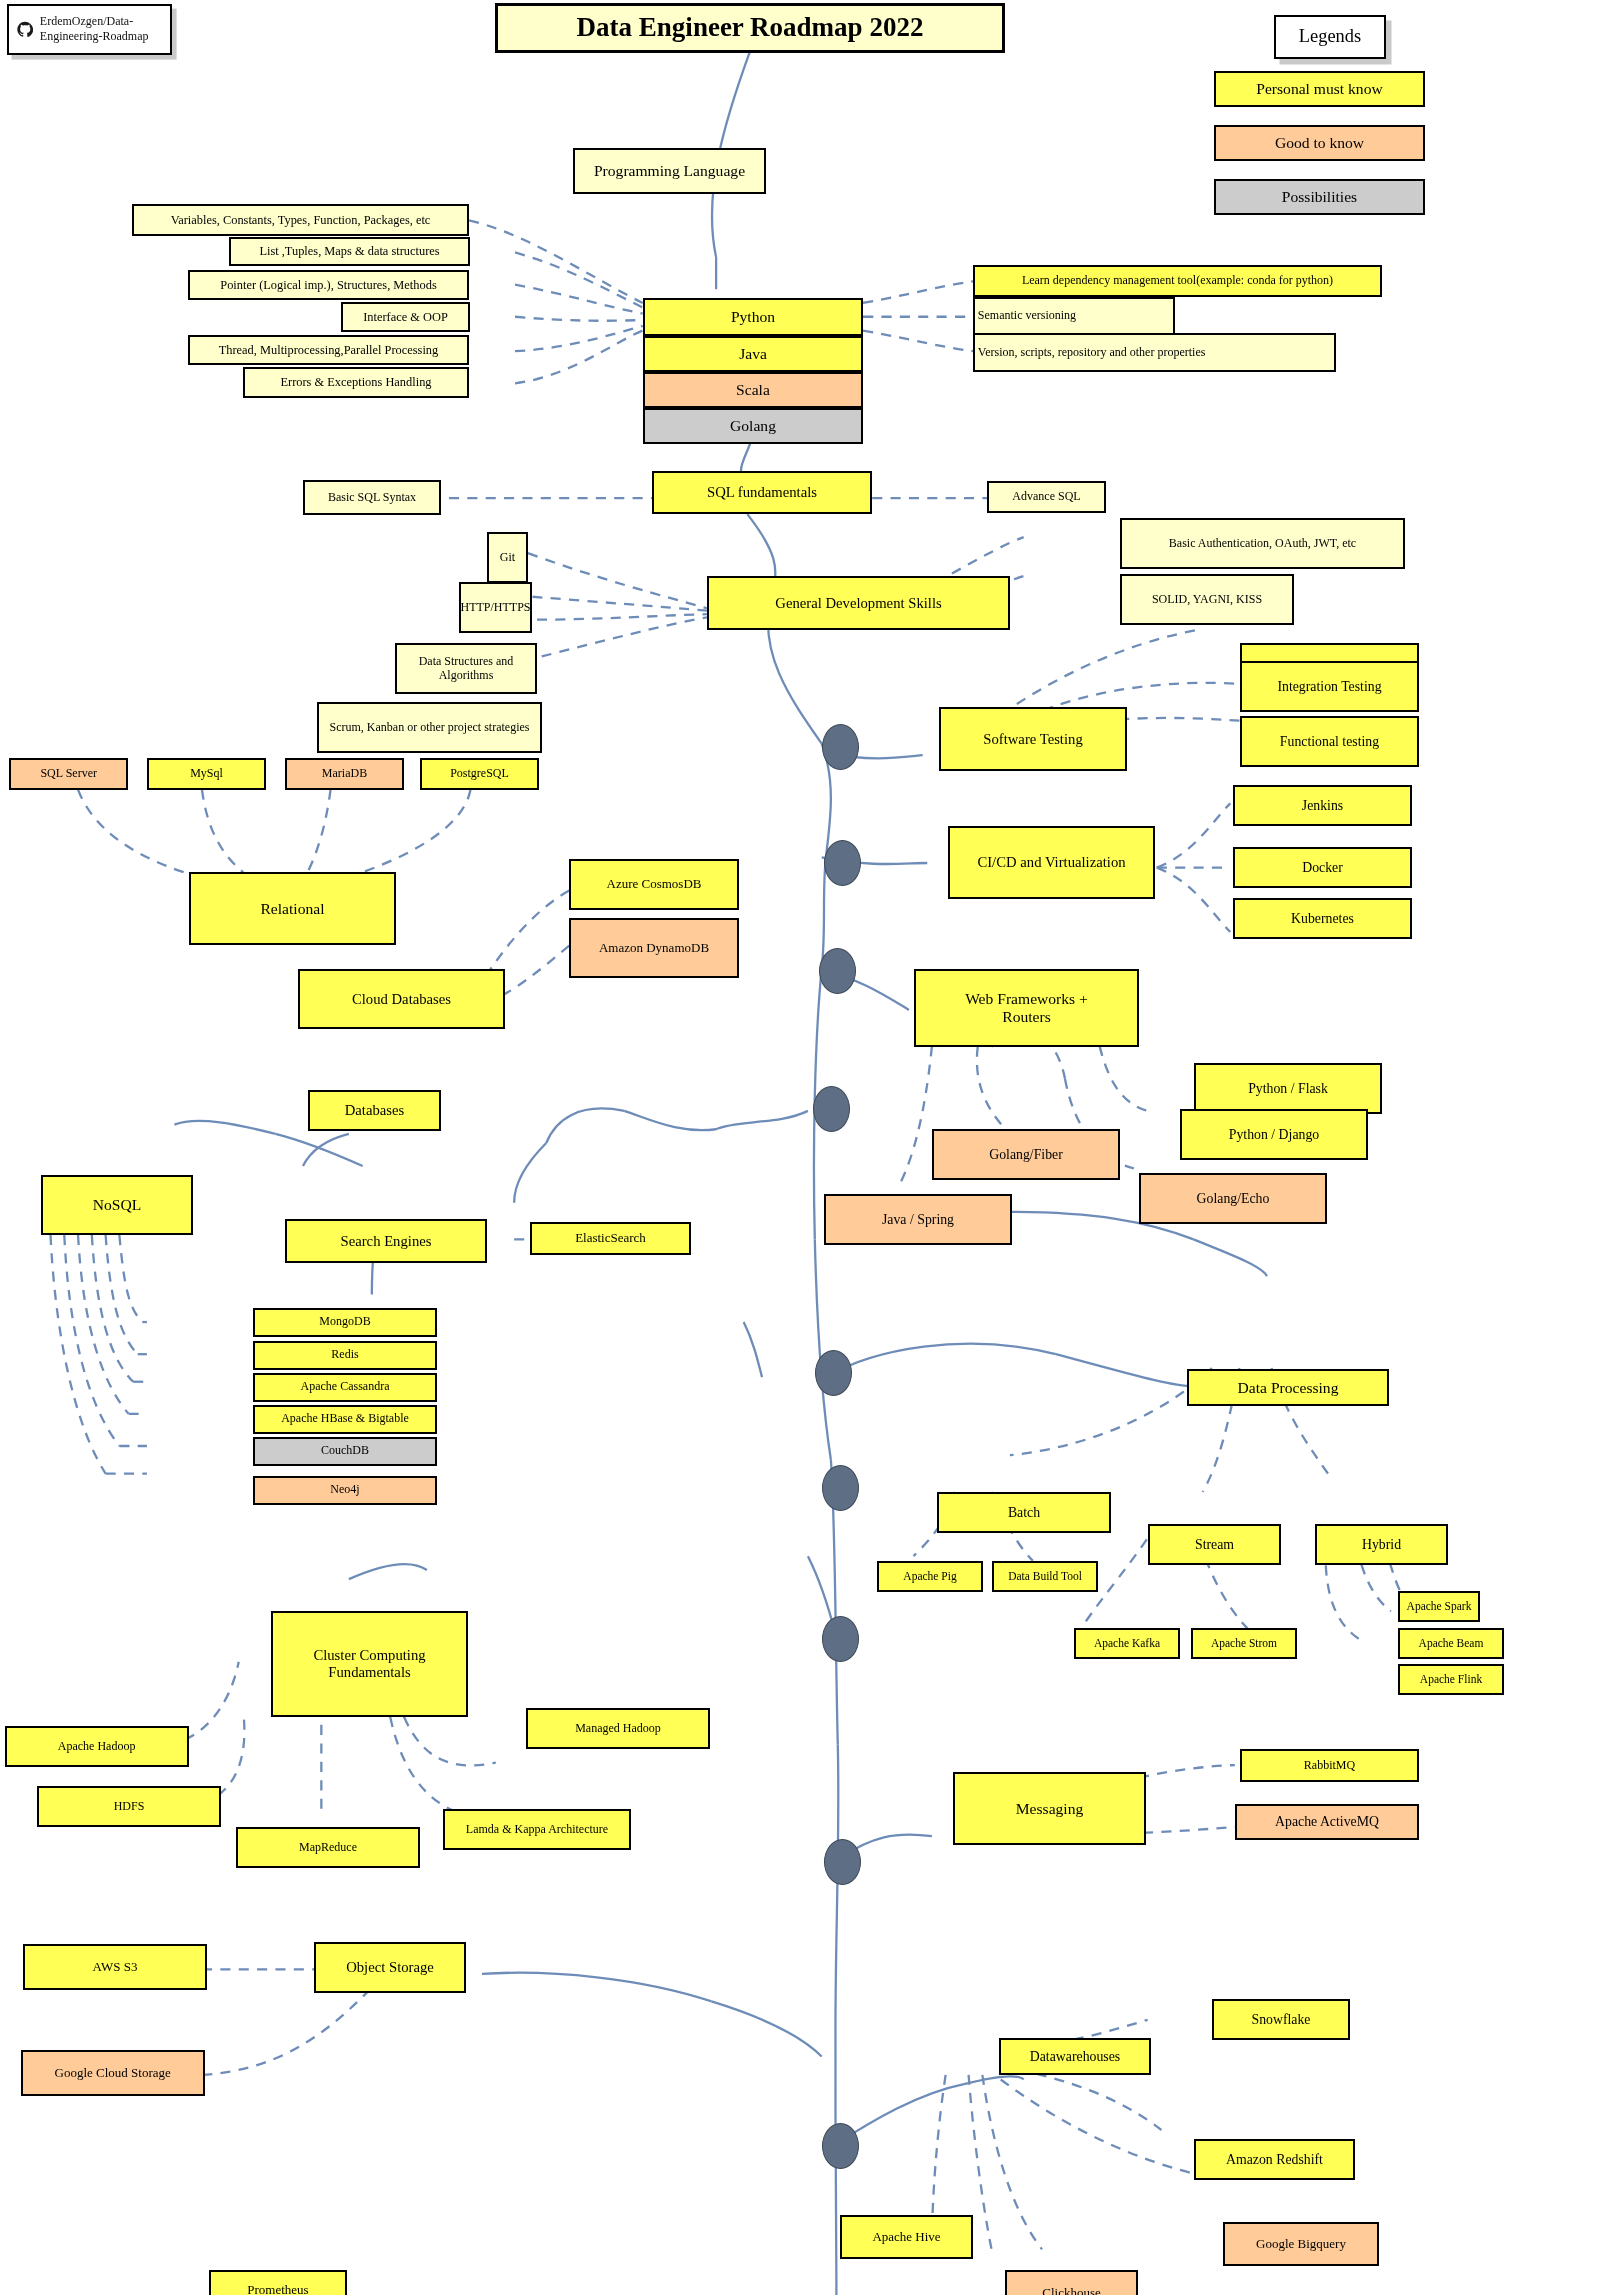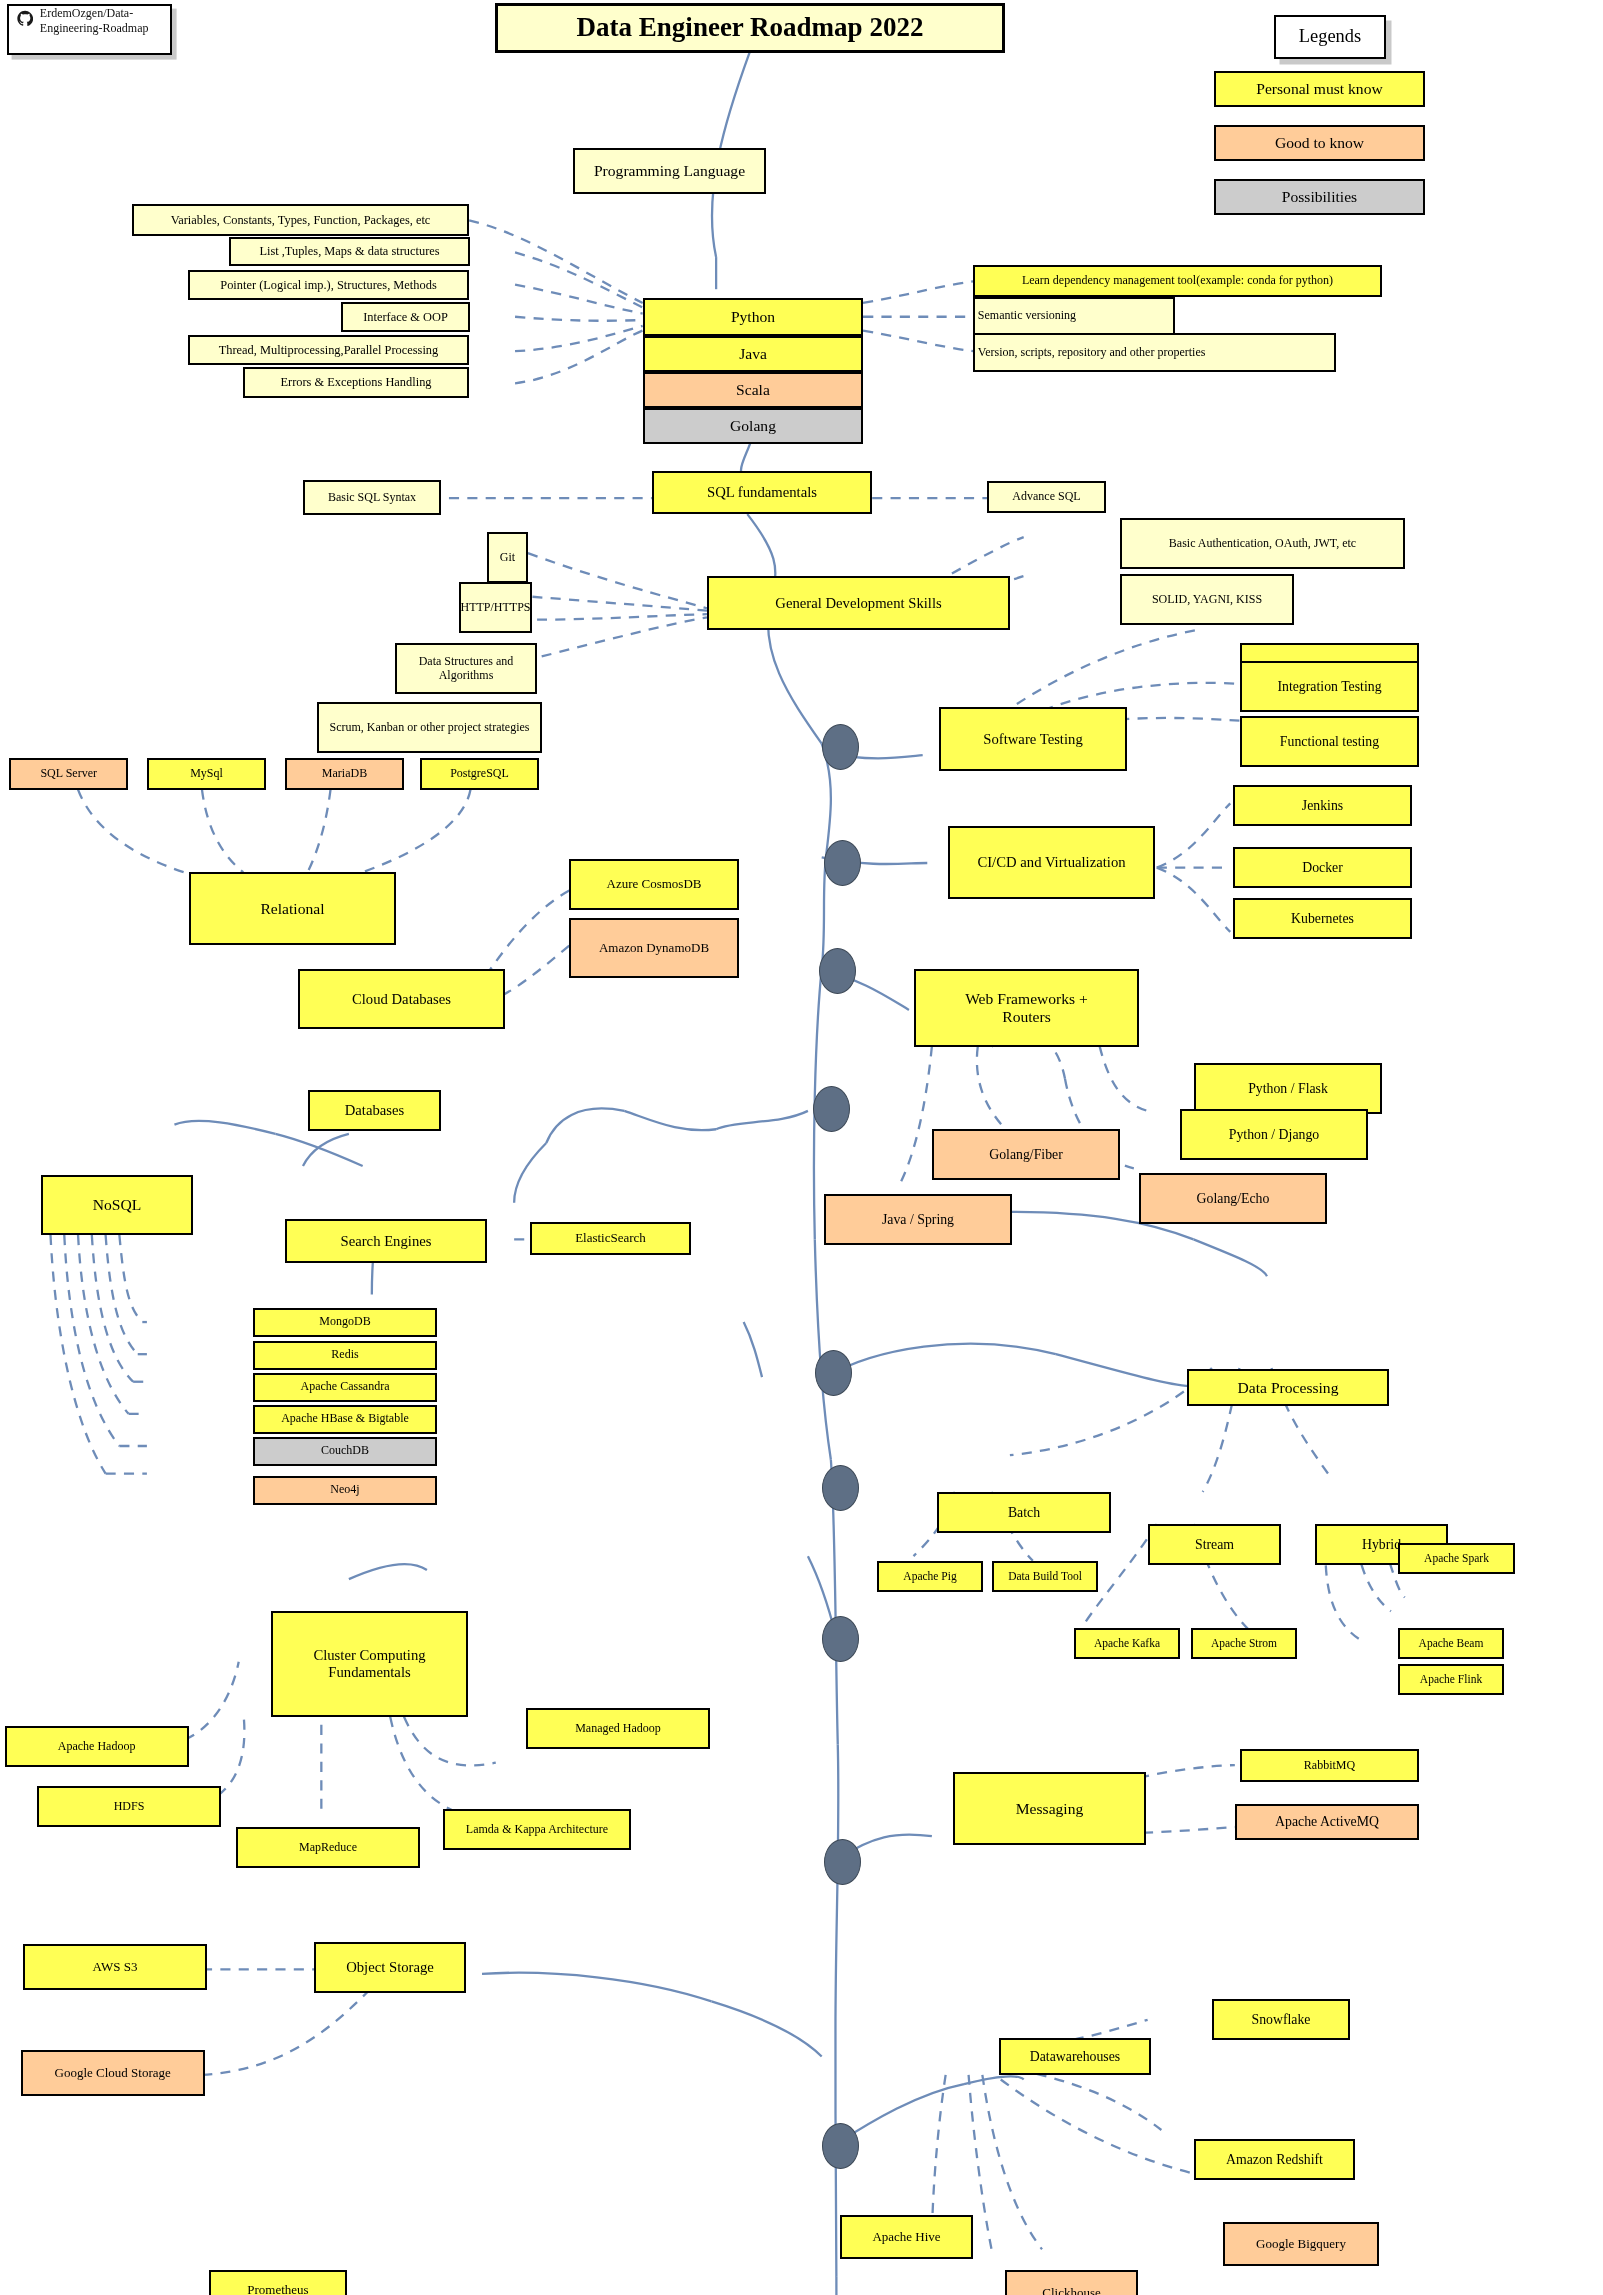--- a/index.html
+++ b/index.html
@@ -27,21 +27,21 @@
     white-space:pre-line;
   }
   .yellow{background:#FFFF55;}
   .orange{background:#FFCC99;}
   .gray{background:#CCCCCC;}
   .pale{background:#FFFFCC;}
   .gh-badge{
     position:absolute;
     left:7.3px;top:3.7px;width:165px;height:51px;
     background:#ffffff;border:2.8px solid #000;
-    display:flex;align-items:flex-start;gap:6.4px;padding-left:8px;
+    display:flex;align-items:center;gap:6.4px;padding-left:8px;
     box-shadow:4.6px 4.6px 0 #c9c9c9;
     box-sizing:border-box;
   }
   .gh-badge .ghtext{font-size:12px;font-family:"Liberation Serif",serif;color:#111;}
   .title-box{
     position:absolute;left:495px;top:2.8px;width:510px;height:50px;
     background:#FFFFCC;border:3.2px solid #000;
     display:flex;align-items:center;justify-content:center;
     font-size:27px;font-weight:bold;box-sizing:border-box;
   }
@@ -346,21 +346,21 @@
   <div class="node orange" style="left:824px;top:1194px;width:188px;height:51px;font-size:13.8px">Java / Spring</div>
 
   <div class="node yellow" style="left:1187px;top:1369px;width:202px;height:37px;font-size:15.6px">Data Processing</div>
   <div class="node yellow" style="left:937px;top:1492px;width:174px;height:41px;font-size:13.8px">Batch</div>
   <div class="node yellow" style="left:1148px;top:1524px;width:133px;height:41px;font-size:13.8px">Stream</div>
   <div class="node yellow" style="left:1315px;top:1524px;width:133px;height:41px;font-size:13.8px">Hybrid</div>
   <div class="node yellow" style="left:877px;top:1561px;width:106px;height:31px;font-size:11.5px">Apache Pig</div>
   <div class="node yellow" style="left:992px;top:1561px;width:106px;height:31px;font-size:11.5px">Data Build Tool</div>
   <div class="node yellow" style="left:1074px;top:1628px;width:106px;height:31px;font-size:11.5px">Apache Kafka</div>
   <div class="node yellow" style="left:1191px;top:1628px;width:106px;height:31px;font-size:11.5px">Apache Strom</div>
-  <div class="node yellow" style="left:1398px;top:1543px;width:117px;height:31px;font-size:11.5px">Apache Spark</div>
+  <div class="node yellow" style="left:1398px;top:1591px;width:82px;height:31px;font-size:11.5px">Apache Spark</div>
   <div class="node yellow" style="left:1398px;top:1628px;width:106px;height:31px;font-size:11.5px">Apache Beam</div>
   <div class="node yellow" style="left:1398px;top:1664px;width:106px;height:31px;font-size:11.5px">Apache Flink</div>
 
   <div class="node yellow" style="left:271px;top:1611px;width:197px;height:106px;font-size:14.7px">Cluster Computing
 Fundamentals</div>
   <div class="node yellow" style="left:4.6px;top:1726px;width:184px;height:41px;font-size:12px">Apache Hadoop</div>
   <div class="node yellow" style="left:37px;top:1786px;width:184px;height:41px;font-size:12px">HDFS</div>
   <div class="node yellow" style="left:236px;top:1827px;width:184px;height:41px;font-size:12px">MapReduce</div>
   <div class="node yellow" style="left:526px;top:1708px;width:184px;height:41px;font-size:12px">Managed Hadoop</div>
   <div class="node yellow" style="left:443px;top:1809px;width:188px;height:41px;font-size:12px">Lamda &amp; Kappa Architecture</div>

